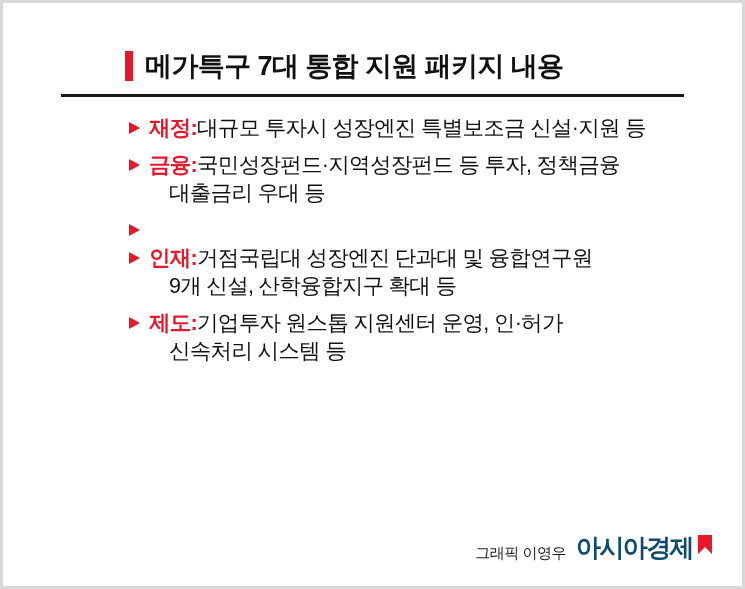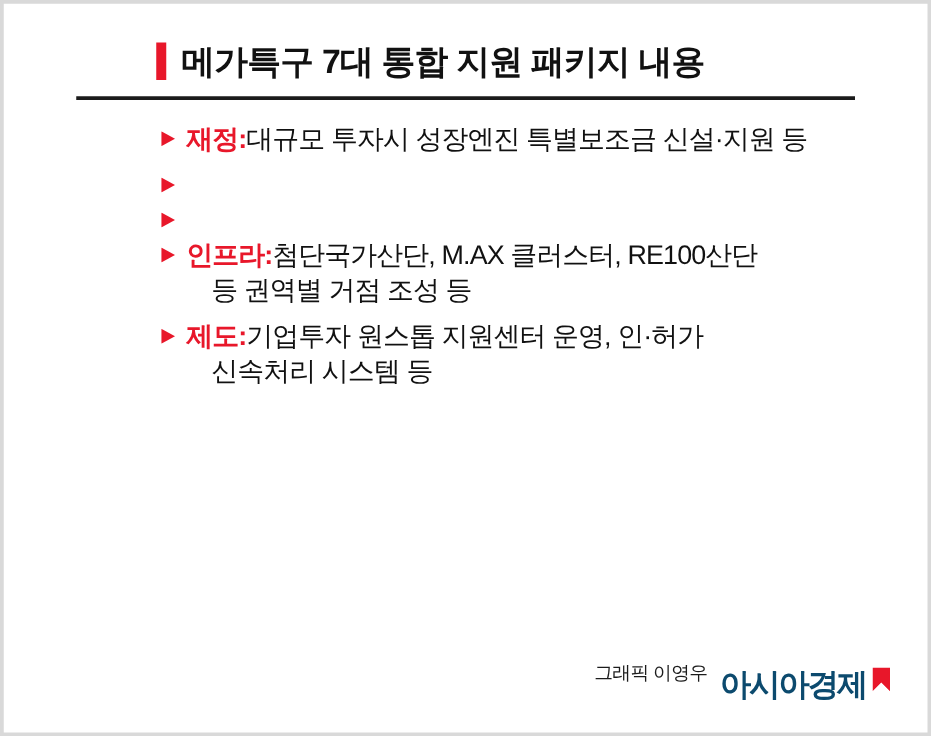--- a/index.html
+++ b/index.html
@@ -29,21 +29,21 @@
     bottom: 0;
     padding: 22px 30px 10px 30px;
     box-sizing: border-box;
   }
 
   
   .title-row {
     display: flex;
     align-items: center;
     padding-left: 92px;
-    margin-top: 6px;
+    margin-top: 23px;
     margin-bottom: 10px;
   }
   .title-bar {
     width: 8px;
     height: 30px;
     background: #e8172a;
     margin-right: 12px;
     flex: 0 0 auto;
   }
   .title-text {
@@ -105,21 +105,21 @@
     right: 30px;
     bottom: 22px;
     display: flex;
     align-items: flex-end;
   }
   .credit {
     font-size: 15px;
     color: #1c1c1c;
     letter-spacing: -0.5px;
     margin-right: 10px;
-    margin-bottom: 16px;
+    margin-bottom: 1px;
     text-align: center;
   }
   .logo {
     display: flex;
     align-items: center;
   }
   .logo-text {
     font-size: 25px;
     font-weight: bold;
     color: #0c4a6e;
@@ -148,48 +148,52 @@
         <span class="bullet">
           <svg width="11" height="12" viewBox="0 0 11 12">
               <polygon points="0,0 11,6 0,12" fill="#e8172a"></polygon>
             </svg>
         </span>
         <div class="item-body">
           <span class="lead">재정:</span><span class="rest">대규모 투자시 성장엔진 특별보조금 신설·지원 등</span>
         </div>
       </div>
 
-
-      <div class="item">
-        <span class="bullet">
-          <svg width="11" height="12" viewBox="0 0 11 12">
-              <polygon points="0,0 11,6 0,12" fill="#e8172a"></polygon>
-            </svg>
-        </span>
-      </div>
-
-      <div class="item">
-        <span class="bullet">
-          <svg width="11" height="12" viewBox="0 0 11 12">
-              <polygon points="0,0 11,6 0,12" fill="#e8172a"></polygon>
-            </svg>
-        </span>
-      </div>
-
-      <div class="item">
-        <span class="bullet">
-          <svg width="11" height="12" viewBox="0 0 11 12">
-              <polygon points="0,0 11,6 0,12" fill="#e8172a"></polygon>
-            </svg>
-        </span>
-        <div class="item-body">
-          <span class="lead">인프라:</span><span class="rest">첨단국가산단, M.AX 클러스터, RE100산단</span>
-          <span class="cont">등 권역별 거점 조성 등</span>
-        </div>
-      </div>
+      <div class="item">
+        <span class="bullet">
+          <svg width="11" height="12" viewBox="0 0 11 12">
+              <polygon points="0,0 11,6 0,12" fill="#e8172a"></polygon>
+            </svg>
+        </span>
+        <div class="item-body">
+          <span class="lead">금융:</span><span class="rest">국민성장펀드·지역성장펀드 등 투자, 정책금융</span>
+          <span class="cont">대출금리 우대 등</span>
+        </div>
+      </div>
+
+      <div class="item">
+        <span class="bullet">
+          <svg width="11" height="12" viewBox="0 0 11 12">
+              <polygon points="0,0 11,6 0,12" fill="#e8172a"></polygon>
+            </svg>
+        </span>
+      </div>
+
+      <div class="item">
+        <span class="bullet">
+          <svg width="11" height="12" viewBox="0 0 11 12">
+              <polygon points="0,0 11,6 0,12" fill="#e8172a"></polygon>
+            </svg>
+        </span>
+        <div class="item-body">
+          <span class="lead">인재:</span><span class="rest">거점국립대 성장엔진 단과대 및 융합연구원</span>
+          <span class="cont">9개 신설, 산학융합지구 확대 등</span>
+        </div>
+      </div>
+
 
 
       <div class="item">
         <span class="bullet">
           <svg width="11" height="12" viewBox="0 0 11 12">
               <polygon points="0,0 11,6 0,12" fill="#e8172a"></polygon>
             </svg>
         </span>
         <div class="item-body">
           <span class="lead">제도:</span><span class="rest">기업투자 원스톱 지원센터 운영, 인·허가</span>

